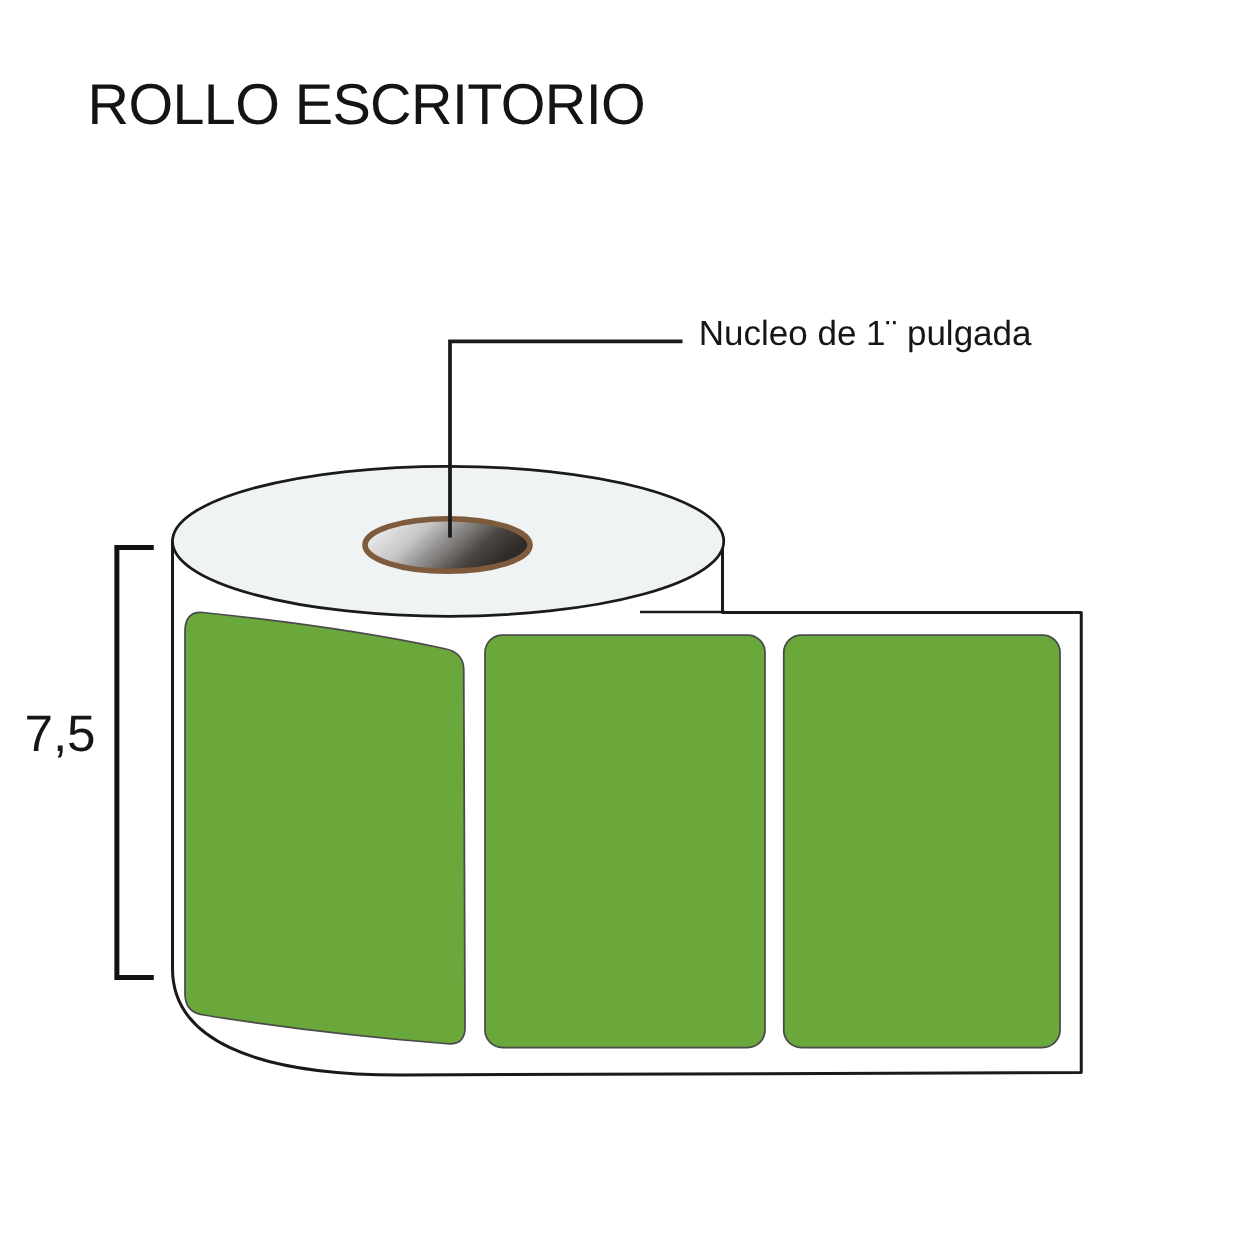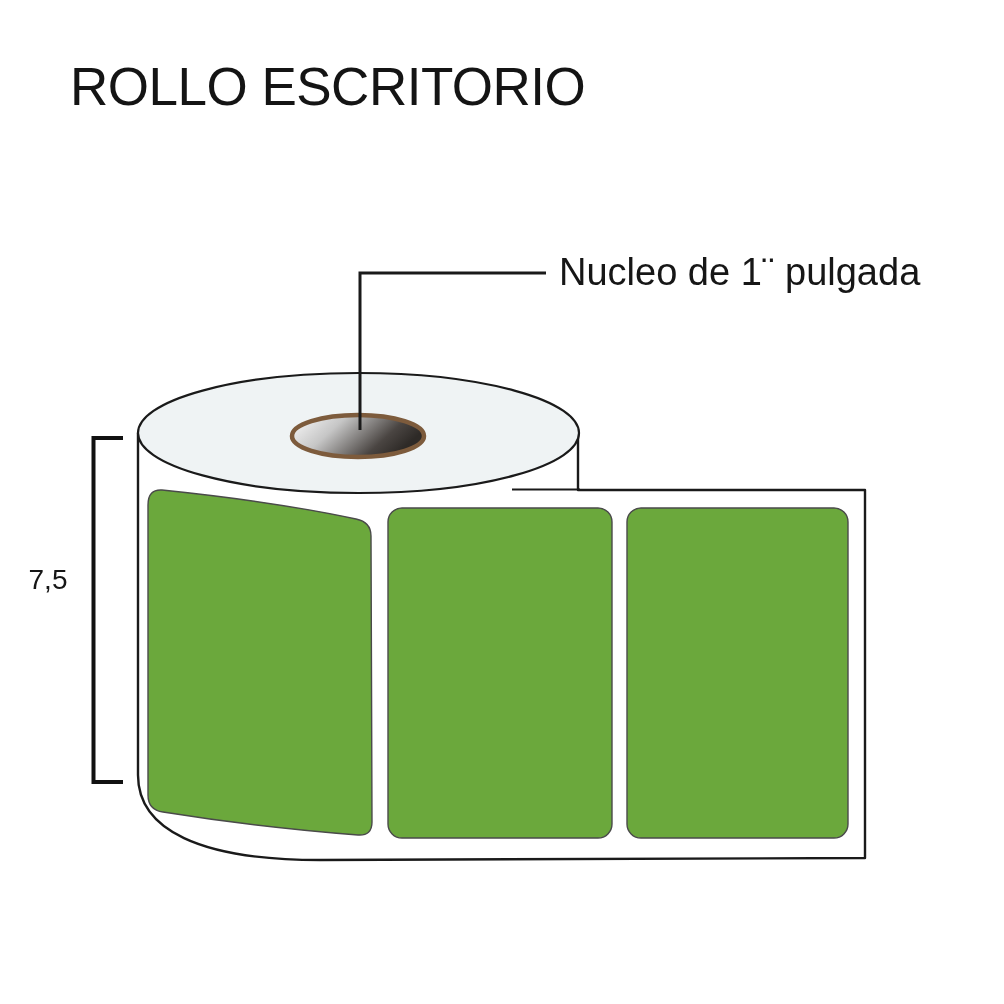--- a/index.html
+++ b/index.html
@@ -8,32 +8,32 @@
     background: #ffffff;
     position: relative;
     overflow: hidden;
     font-family: "Liberation Sans", sans-serif;
     color: #161616;
   }
   .stage { position: absolute; inset: 0; }
   svg.illustration { position: absolute; left: 0; top: 0; }
   .title {
     position: absolute; left: 70px; top: 56px;
-    font-size: 53px; font-weight: 400;
+    font-size: 46px; font-weight: 400;
     letter-spacing: -0.5px; white-space: nowrap;
     color: #141414;
   }
   .core-note {
     position: absolute; left: 559px; top: 251px;
-    font-size: 38px; font-weight: 400; white-space: nowrap;
+    font-size: 28px; font-weight: 400; white-space: nowrap;
     color: #161616;
   }
   .dim {
     position: absolute; left: 0px; top: 564px; width: 96px;
-    text-align: center; font-size: 28px; line-height: 1.16;
+    text-align: center; font-size: 41px; line-height: 1.16;
     color: #161616;
   }
 </style>
 </head>
 <body>
 
 <div class="stage">
 
   <svg class="illustration" width="1004" height="1004" viewBox="0 0 1004 1004">
     <defs>

